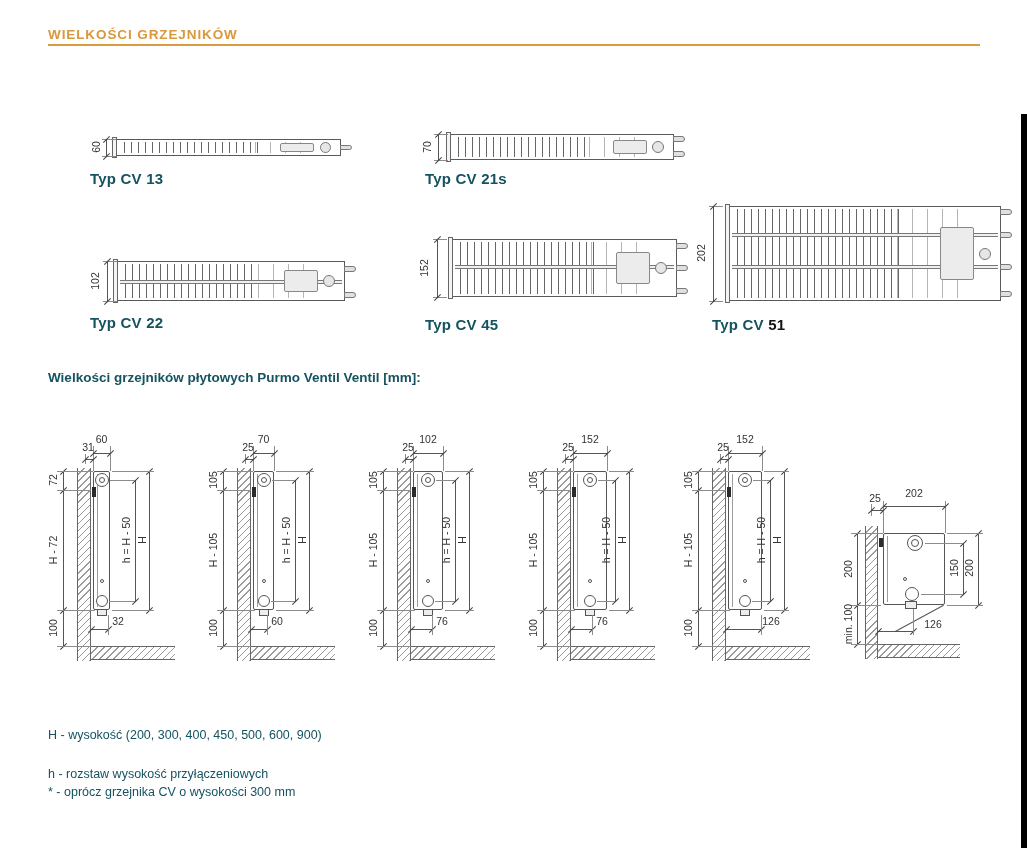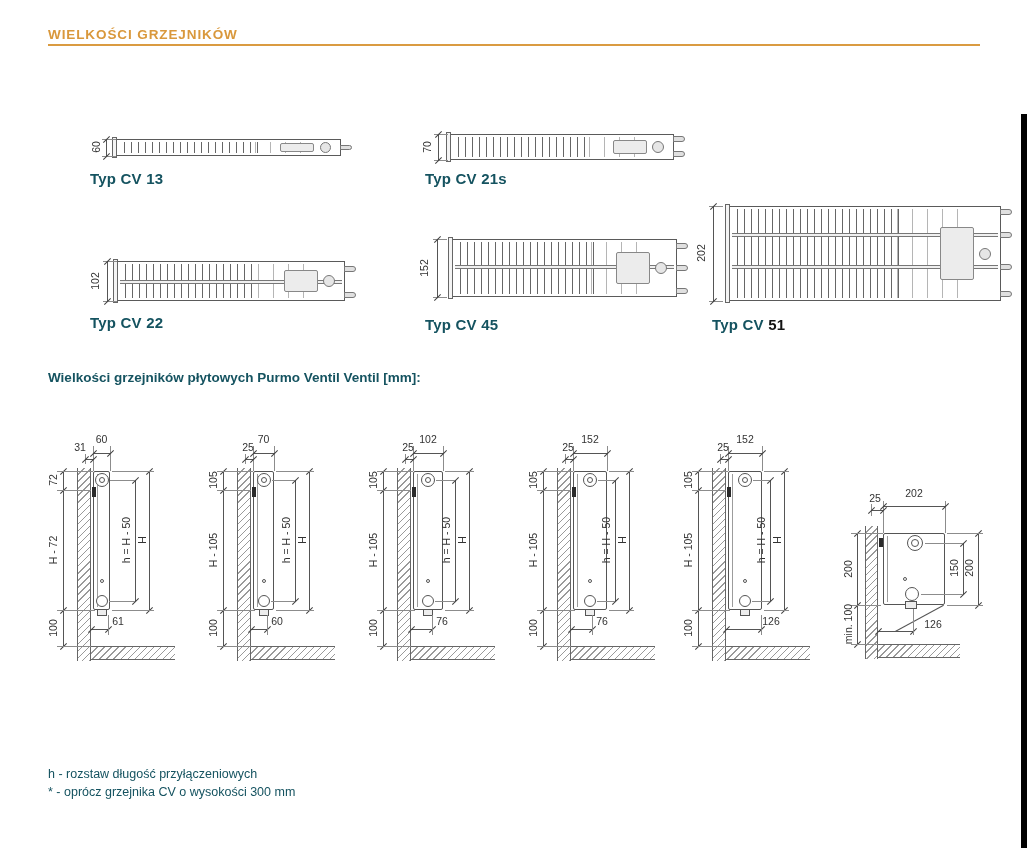--- a/index.html
+++ b/index.html
@@ -124,21 +124,21 @@
       <div class="lnl" style="left: 48px; top: 18px; width: 1px; height: 25px;"></div>
       <div class="lnl" style="left: 65px; top: 18px; width: 1px; height: 25px;"></div>
       <div class="ln" style="left: 48px; top: 25px; width: 17px; height: 1px;"></div>
       <div class="slash" style="left: 44px; top: 25px;"></div>
       <div class="slash" style="left: 61px; top: 25px;"></div>
       <div class="dlab" style="left: 21.5px; top: 4px;">60</div>
       <div class="lnl" style="left: 40px; top: 26px; width: 1px; height: 10px;"></div>
       <div class="ln" style="left: 40px; top: 31px; width: 8px; height: 1px;"></div>
       <div class="slash" style="left: 36px; top: 31px;"></div>
       <div class="slash" style="left: 44px; top: 31px;"></div>
-      <div class="dlab" style="left: 0; top: 12px;">31</div>
+      <div class="dlab" style="left: 8px; top: 12px;">31</div>
       <div class="ln" style="left: 18px; top: 43px; width: 1px; height: 175px;"></div>
       <div class="slash" style="left: 14px; top: 43px;"></div>
       <div class="slash" style="left: 14px; top: 62px;"></div>
       <div class="slash" style="left: 14px; top: 182px;"></div>
       <div class="slash" style="left: 14px; top: 218px;"></div>
       <div class="lnl" style="left: 12px; top: 43px; width: 36px; height: 1px;"></div>
       <div class="lnl" style="left: 12px; top: 62px; width: 34px; height: 1px;"></div>
       <div class="lnl" style="left: 12px; top: 182px; width: 38px; height: 1px;"></div>
       <div class="lnl" style="left: 12px; top: 218px; width: 34px; height: 1px;"></div>
       <div class="dlab rot" style="left: -27px; top: 45px;">72</div>
@@ -153,21 +153,21 @@
       <div class="ln" style="left: 104px; top: 43px; width: 1px; height: 139px;"></div>
       <div class="slash" style="left: 100px; top: 43px;"></div>
       <div class="slash" style="left: 100px; top: 182px;"></div>
       <div class="lnl" style="left: 67px; top: 43px; width: 42px; height: 1px;"></div>
       <div class="lnl" style="left: 67px; top: 182px; width: 42px; height: 1px;"></div>
       <div class="dlab rot" style="left: 62px; top: 105px;">H</div>
       <div class="ln" style="left: 46px; top: 201px; width: 17px; height: 1px;"></div>
       <div class="slash" style="left: 42px; top: 201px;"></div>
       <div class="slash" style="left: 59px; top: 201px;"></div>
       <div class="lnl" style="left: 63px; top: 187px; width: 1px; height: 20px;"></div>
-      <div class="dlab" style="left: 38px; top: 186px;">61</div>
+      <div class="dlab" style="left: 38px; top: 186px;">32</div>
     </div>
   <div class="sdiag" id="sd1" style="left:205px;top:428px">
       <div class="hatch wallh" style="left: 32px; top: 40px; width: 14px; height: 193px;"></div>
       <div class="hatch floorh" style="left: 46px; top: 218px; width: 84px; height: 14px;"></div>
       <div class="rad" style="left: 48px; top: 43px; width: 21px; height: 139px;">
         <div class="seam" style="position: absolute; left: 3px; top: 2px; bottom: 2px; width: 1px;"></div>
       </div>
       <div class="bracket" style="left: 47px; top: 59px; width: 4px; height: 10px;"></div>
       <div class="circ" style="left: 51.5px; top: 45px; width: 14px; height: 14px;"></div>
       <div class="circ" style="left: 55.5px; top: 49px; width: 6px; height: 6px;"></div>
@@ -419,21 +419,22 @@
       <div class="lnl" style="left: 102px; top: 57px; width: 36px; height: 1px;"></div>
       <div class="lnl" style="left: 102px; top: 129px; width: 36px; height: 1px;"></div>
       <div class="dlab rot" style="left: 89px; top: 85px;">200</div>
       <div class="ln" style="left: 33px; top: 155px; width: 35px; height: 1px;"></div>
       <div class="slash" style="left: 29px; top: 155px;"></div>
       <div class="slash" style="left: 64px; top: 155px;"></div>
       <div class="lnl" style="left: 68px; top: 133px; width: 1px; height: 26px;"></div>
       <div class="dlab" style="left: 53px; top: 141px;">126</div>
     </div>
 
-  <div class="legend-line" style="top:767px">h - rozstaw długość przyłączeniowych</div>
+  <div class="legend-line" style="top:728px">H - wysokość (200, 300, 400, 450, 500, 600, 900)</div>
+  <div class="legend-line" style="top:767px">h - rozstaw wysokość przyłączeniowych</div>
   <div class="legend-line" style="top:785px">* - oprócz grzejnika CV o wysokości 300 mm</div>
 
 <div class="ln" style="left: 106px; top: 139px; width: 1px; height: 17px;"></div>
     <div class="lnl" style="left: 102px; top: 139px; width: 14px; height: 1px;"></div>
     <div class="lnl" style="left: 102px; top: 156px; width: 14px; height: 1px;"></div>
     <div class="slash" style="left: 102px; top: 139px;"></div>
     <div class="slash" style="left: 102px; top: 156px;"></div>
     <div class="dlab rot" style="left: 61px; top: 140px;">60</div>
     <div class="ln" style="left: 438px; top: 134px; width: 1px; height: 26px;"></div>
     <div class="lnl" style="left: 434px; top: 134px; width: 14px; height: 1px;"></div>

